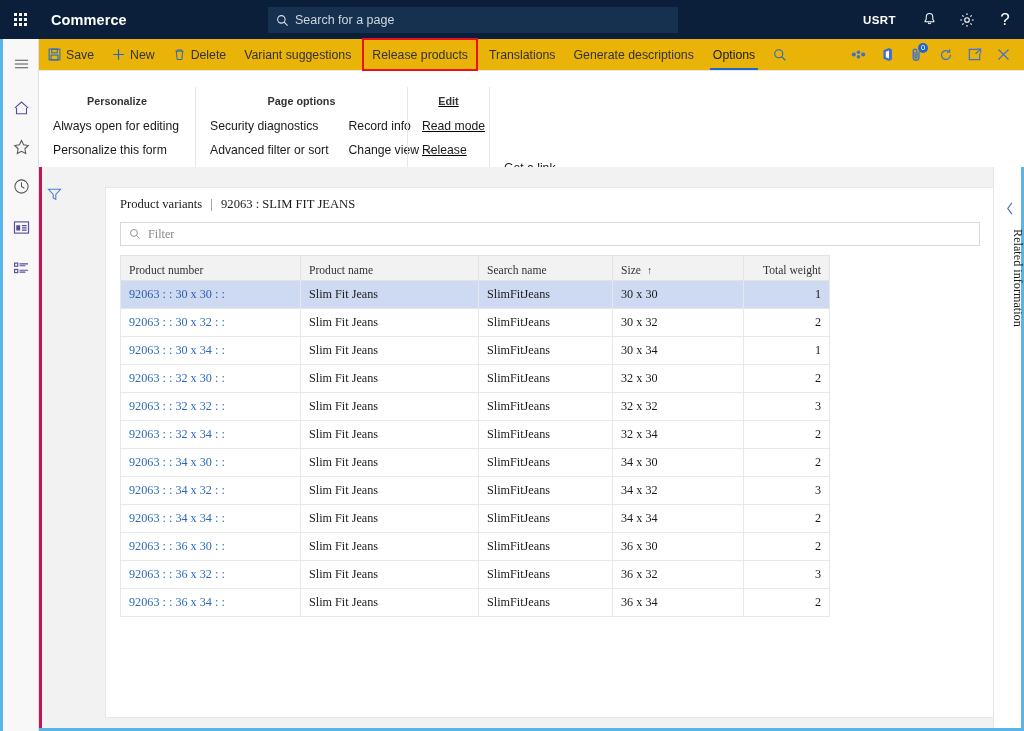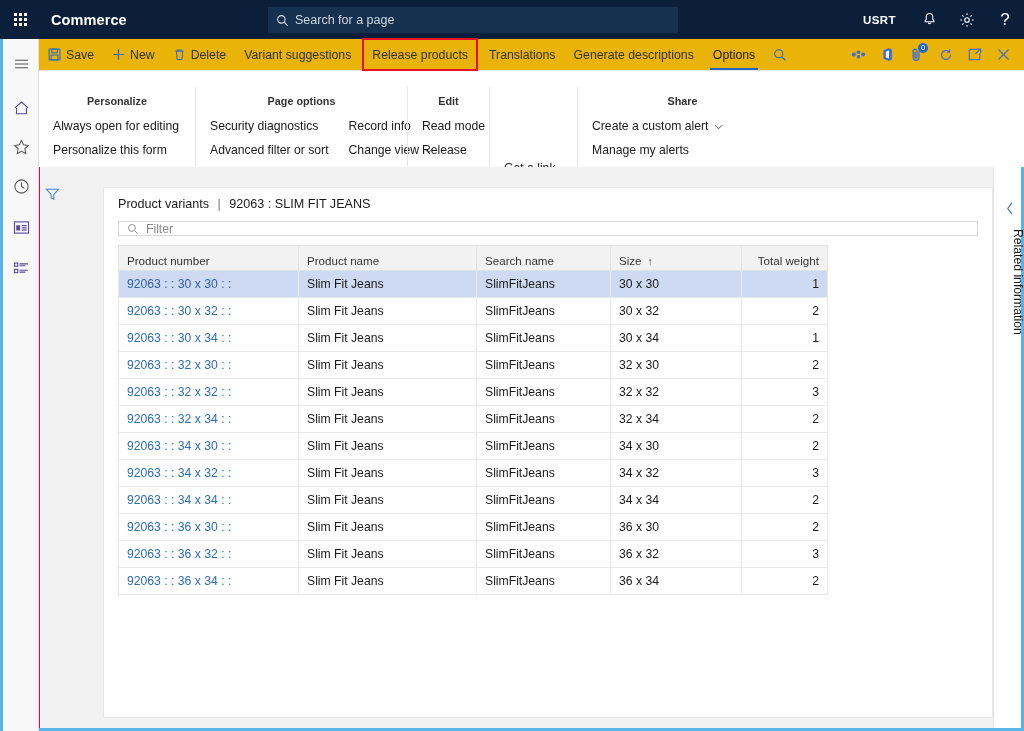--- a/index.html
+++ b/index.html
@@ -143,21 +143,21 @@
   .rcol + .rcol { margin-left: 16px; }
   .ritem {
     font-size: 12.2px; color: #1a1a1a;
     padding: 2px 4px 2px 0; cursor: pointer;
     white-space: nowrap; display: flex; align-items: center;
     line-height: 16px; margin-bottom: 4px;
   }
   .ritem .caret { margin-left: 5px; color: #555; }
   .rgroup.g1 { width: 156px; }
   .rgroup.g2 { width: 212px; }
-  .rgroup.g3 { width: 82px; }
+  .rgroup.g3 { width: 82px; text-decoration: underline; }
   .rgroup.g4 { width: 88px; }
   .rgroup.g5 { width: 210px; }
   .rgroup.g3 .rgroup-title,
   .rgroup.g1 .rgroup-title,
   .rgroup.g2 .rgroup-title,
   .rgroup.g5 .rgroup-title { width: 100%; }
   .rgroup.g4 { padding-top: 30px; justify-content: flex-end; }
   .rgroup.g4 .rgroup-body { padding-top: 0; }
 
   .ribbon-collapse {
@@ -165,21 +165,22 @@
     width: 22px; height: 18px;
     display: flex; align-items: center; justify-content: center;
     cursor: pointer; color: #3b78c3;
   }
 
   
   .pagebody {
     position: absolute; top: 167px; left: 39px;
     width: 985px; height: 564px;
     background: #f2f2f2;
-    border-left: 1px solid #be185d;
+    border-left: 3px solid #be185d;
+    font-family: Liberation Serif, serif;
   }
   .rightrail {
     position: absolute; top: 0; right: 0;
     width: 31px; height: 564px;
     background: #ffffff;
     border-left: 1px solid #e6e6e6;
     border-right: 3px solid #59b4e8;
   }
   .rr-chevron {
     width: 31px; height: 30px; margin-top: 26px;
@@ -211,21 +212,21 @@
     background: #ffffff;
     border: 1px solid #e8e8e8;
   }
   .card-head {
     padding: 9px 14px 0 14px;
     font-size: 12.6px; color: #1a1a1a;
   }
   .card-head .sep { color: #767676; margin: 0 5px; }
   .filterbox {
     margin: 10px 14px 0 14px;
-    height: 15px; border: 1px solid #d9d9d9;
+    height: 24px; border: 1px solid #d9d9d9;
     background: #ffffff;
     display: flex; align-items: center;
     padding: 0 8px; cursor: text;
   }
   .filterbox .mag { margin-right: 7px; display:flex; align-items:center; }
   .filterbox span.ph { color: #8a8a8a; font-size: 12.2px; }
 
   
   .gridwrap { margin: 9px 0 0 14px; width: 709px; }
   table.grid { border-collapse: collapse; width: 709px; table-layout: fixed; }
@@ -520,38 +521,20 @@
           <span class="caret">
             <svg width="9" height="6" viewBox="0 0 10 6">
                 <path d="M1 1l4 4 4-4" fill="none" stroke="#555" stroke-width="1.1"></path>
               </svg>
           </span>
         </div>
       </div>
     </div>
   </div>
 
-  <div class="rgroup g5">
-    <div class="rgroup-title">Share</div>
-    <div class="rgroup-body">
-      <div class="rcol">
-        <div class="ritem">
-          <span>Create a custom alert</span>
-          <span class="caret">
-            <svg width="9" height="6" viewBox="0 0 10 6">
-                <path d="M1 1l4 4 4-4" fill="none" stroke="#555" stroke-width="1.1"></path>
-              </svg>
-          </span>
-        </div>
-        <div class="ritem">
-          <span>Manage my alerts</span>
-        </div>
-      </div>
-    </div>
-  </div>
 
   <div class="ribbon-collapse">
     <svg width="13" height="8" viewBox="0 0 14 8">
         <path d="M1 6l6-4.5L13 6" fill="none" stroke="#3b78c3" stroke-width="1.3"></path>
       </svg>
   </div>
 </div>
 
 <div class="pagebody">
 

